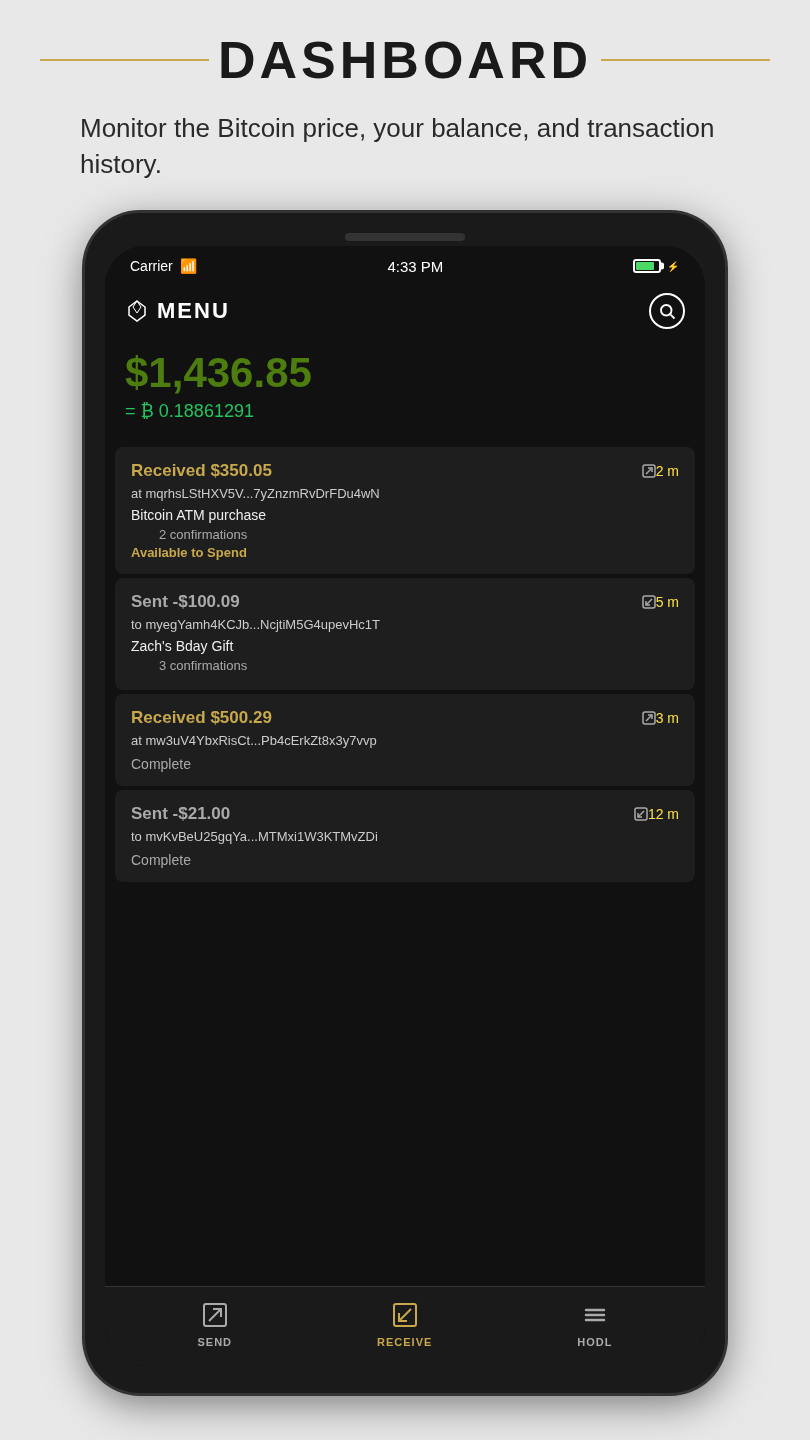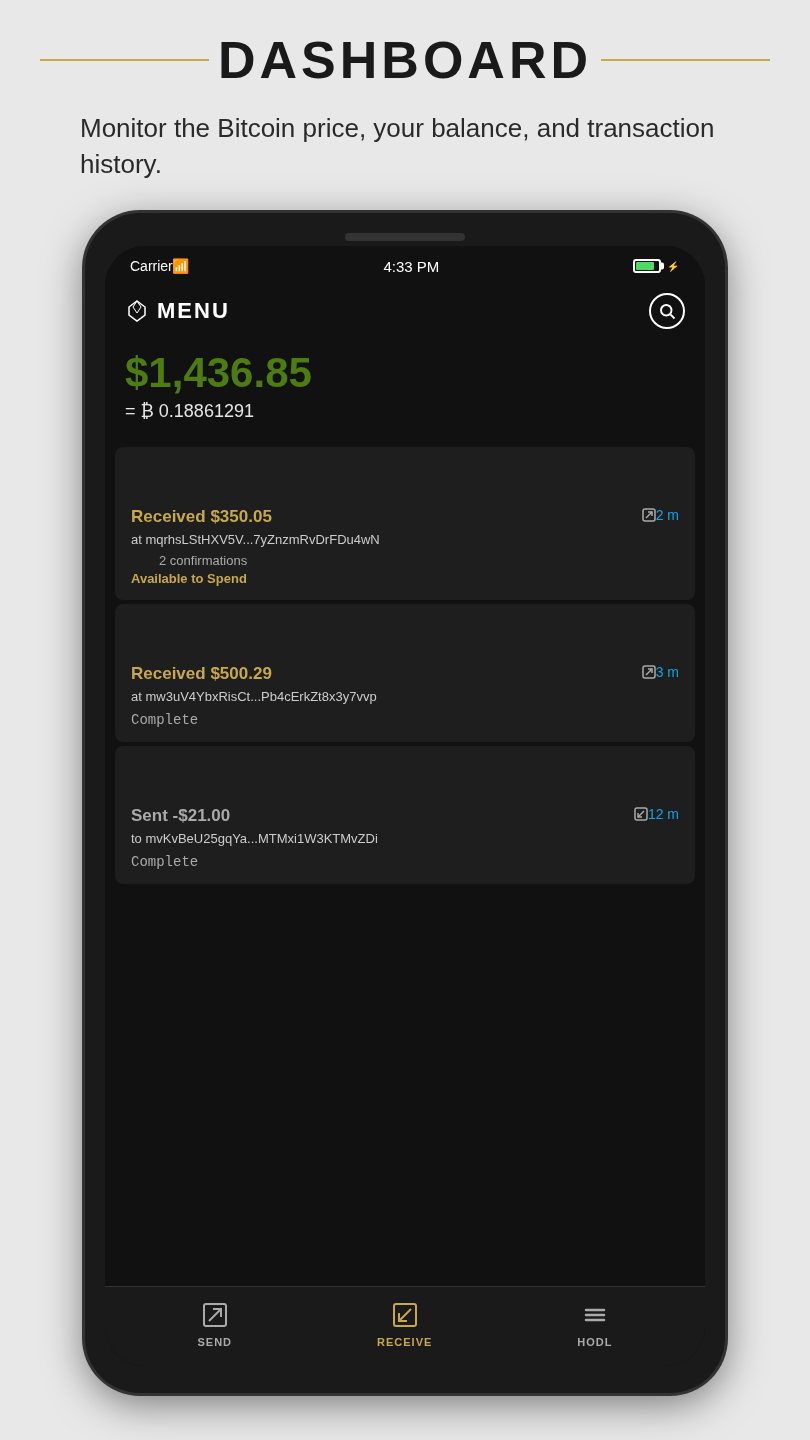--- a/index.html
+++ b/index.html
@@ -84,20 +84,21 @@
       display: flex;
       justify-content: space-between;
       align-items: center;
       padding: 12px 25px 8px;
       background: #111;
     }
 
     .status-left {
       display: flex;
       align-items: center;
+      gap: 8px;
       color: #fff;
       font-size: 14px;
     }
 
     .wifi-icon {
       font-size: 14px;
     }
 
     .status-time {
       color: #fff;
@@ -189,21 +190,21 @@
 
     .balance-usd {
       font-size: 42px;
       font-weight: 700;
       color: #4d7c0f;
       font-family: 'Arial', sans-serif;
     }
 
     .balance-btc {
       font-size: 18px;
-      color: #e5e5e5;
+      color: #22c55e;
       margin-top: 4px;
     }
 
     .transactions-list {
       flex: 1;
       overflow-y: auto;
       background: #111;
       padding: 0 10px;
       display: flex;
       flex-direction: column;
@@ -212,41 +213,40 @@
 
     .tx-card {
       background: #1e1e1e;
       border-radius: 8px;
       padding: 14px 16px;
     }
 
     .tx-row-top {
       display: flex;
       justify-content: space-between;
-      align-items: flex-start;
+      align-items: center;
       margin-bottom: 5px;
-      margin-top: 46px;
     }
 
     .tx-amount-received {
       color: #c8a84b;
       font-size: 17px;
       font-weight: 600;
     }
 
     .tx-amount-sent {
       color: #aaa;
       font-size: 17px;
       font-weight: 600;
     }
 
     .tx-time {
       display: flex;
       align-items: center;
-      color: #0ea5e9;
+      color: #fde047;
       font-size: 14px;
     }
 
     .tx-address {
       color: #ccc;
       font-size: 13px;
       margin-bottom: 6px;
       word-break: break-all;
     }
 
@@ -265,21 +265,20 @@
 
     .tx-status-available {
       color: #c8a84b;
       font-size: 13px;
       font-weight: 600;
     }
 
     .tx-status-complete {
       color: #aaa;
       font-size: 13px;
-      font-family: Liberation Mono, monospace;
     }
 
     .bottom-nav {
       display: flex;
       justify-content: space-around;
       align-items: center;
       padding: 12px 20px 18px;
       background: #1a1a1a;
       border-top: 1px solid #333;
     }
@@ -375,24 +374,41 @@
           <div class="tx-time">
             <svg width="14" height="14" viewBox="0 0 14 14" fill="none">
               <rect x="1" y="1" width="12" height="12" rx="2" stroke="#aaa" stroke-width="1.5" fill="none"></rect>
               <line x1="4" y1="10" x2="10" y2="4" stroke="#aaa" stroke-width="1.5"></line>
               <polyline points="6,4 10,4 10,8" stroke="#aaa" stroke-width="1.5" fill="none"></polyline>
             </svg>
             <span>2 m</span>
           </div>
         </div>
         <div class="tx-address">at mqrhsLStHXV5V...7yZnzmRvDrFDu4wN</div>
+        <div class="tx-label">Bitcoin ATM purchase</div>
         <div class="tx-confirmations">2 confirmations</div>
         <div class="tx-status-available">Available to Spend</div>
       </div>
 
+      <div class="tx-card">
+        <div class="tx-row-top">
+          <span class="tx-amount-sent">Sent -$100.09</span>
+          <div class="tx-time">
+            <svg width="14" height="14" viewBox="0 0 14 14" fill="none">
+              <rect x="1" y="1" width="12" height="12" rx="2" stroke="#aaa" stroke-width="1.5" fill="none"></rect>
+              <line x1="10" y1="4" x2="4" y2="10" stroke="#aaa" stroke-width="1.5"></line>
+              <polyline points="8,10 4,10 4,6" stroke="#aaa" stroke-width="1.5" fill="none"></polyline>
+            </svg>
+            <span>5 m</span>
+          </div>
+        </div>
+        <div class="tx-address">to myegYamh4KCJb...NcjtiM5G4upevHc1T</div>
+        <div class="tx-label">Zach's Bday Gift</div>
+        <div class="tx-confirmations">3 confirmations</div>
+      </div>
 
       <div class="tx-card">
         <div class="tx-row-top">
           <span class="tx-amount-received">Received $500.29</span>
           <div class="tx-time">
             <svg width="14" height="14" viewBox="0 0 14 14" fill="none">
               <rect x="1" y="1" width="12" height="12" rx="2" stroke="#aaa" stroke-width="1.5" fill="none"></rect>
               <line x1="4" y1="10" x2="10" y2="4" stroke="#aaa" stroke-width="1.5"></line>
               <polyline points="6,4 10,4 10,8" stroke="#aaa" stroke-width="1.5" fill="none"></polyline>
             </svg>

